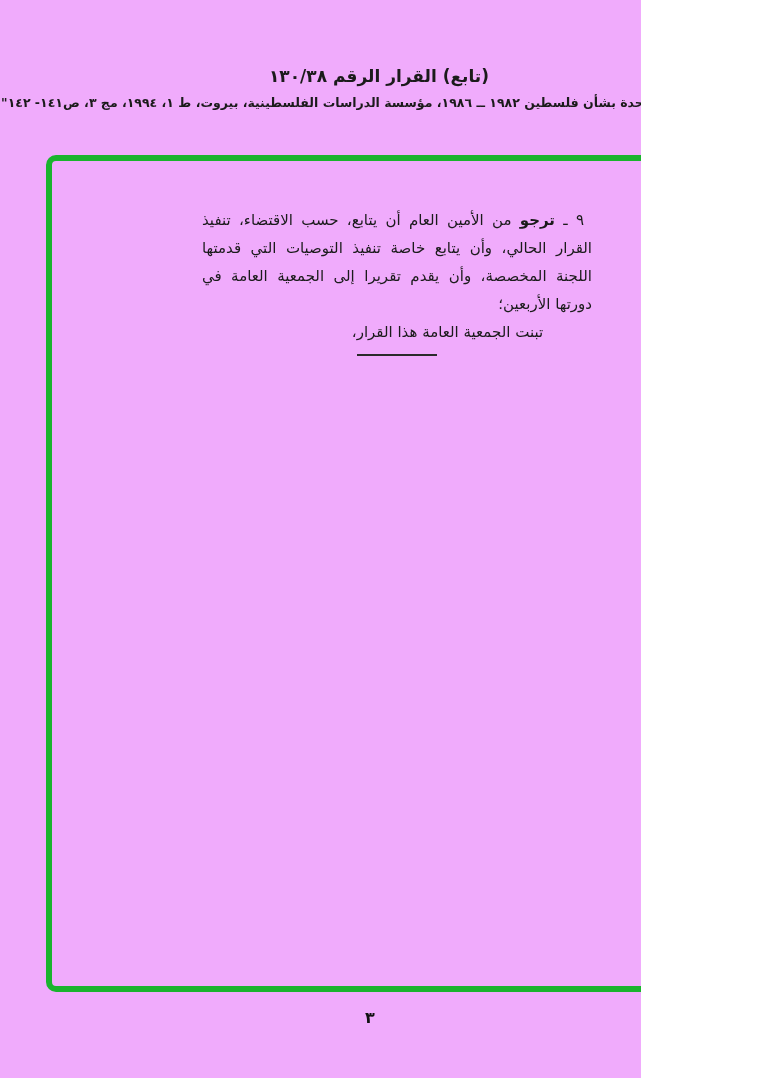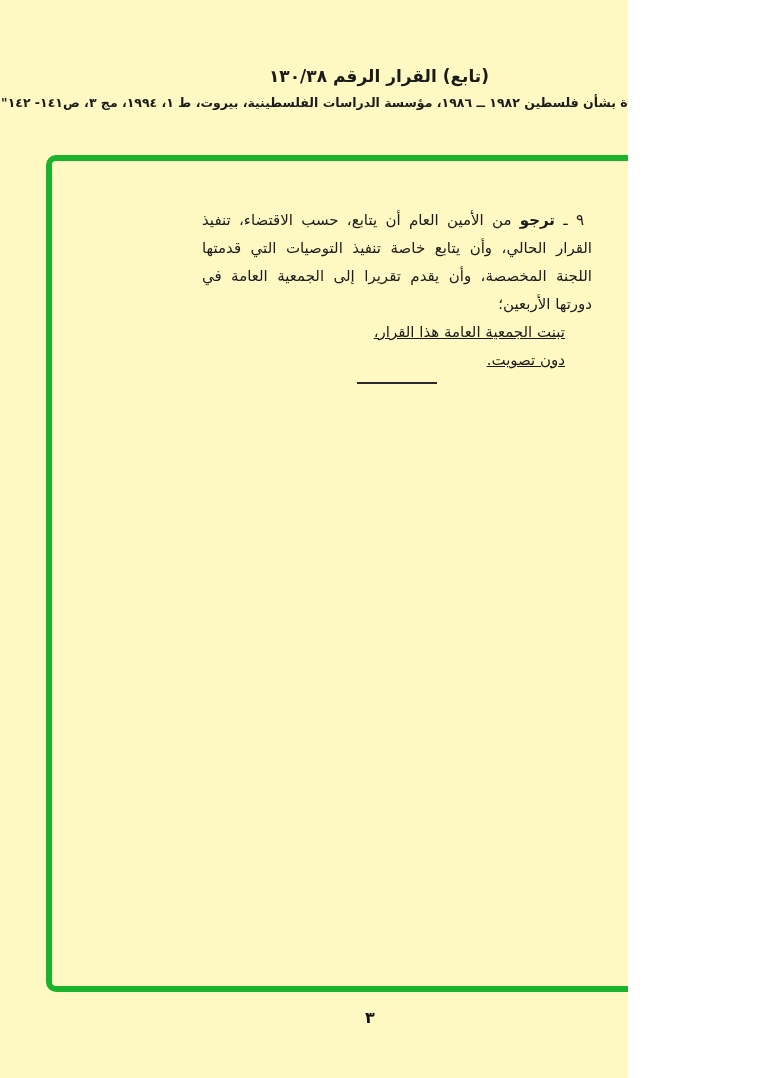--- a/index.html
+++ b/index.html
@@ -5,23 +5,24 @@
   html, body {
     margin: 0;
     padding: 0;
     background: #ffffff;
     font-family: "DejaVu Sans", sans-serif;
   }
   .page {
     position: relative;
     width: 628px;
     height: 1078px;
-    background: #fef9c3;
+    background: #f0abfc;
     overflow: hidden;
     color: #1b1b1b;
+    padding-left: 13px;
   }
   
   .header {
     position: absolute;
     top: 66px;
     left: 0;
     width: 758px;
     text-align: center;
     direction: rtl;
   }
@@ -64,21 +65,21 @@
   .clause {
     margin: 0;
     text-indent: 8px;
   }
   .clause .keyword {
     font-weight: bold;
   }
   .adoption {
     width: 235px;
     margin: 0 27px 0 auto;
-    text-decoration: underline;
+    text-align: center;
   }
   .adoption-line {
     white-space: nowrap;
   }
   .rule {
     width: 80px;
     height: 0;
     border: 0;
     border-top: 2px solid #2a2a2a;
     margin: 8px auto 0 auto;
@@ -107,21 +108,20 @@
 
   <div class="frame" style="border-color: rgb(26, 179, 46);"></div>
 
   <div class="text-block">
 
     <p class="clause"><span>٩ ـ </span><span class="keyword">ترجو</span><span> من الأمين العام أن يتابع، حسب الاقتضاء، تنفيذ القرار الحالي، وأن يتابع خاصة تنفيذ التوصيات التي قدمتها اللجنة المخصصة، وأن يقدم تقريرا إلى الجمعية العامة في دورتها الأربعين؛</span></p>
 
 
     <div class="adoption">
       <div class="adoption-line">تبنت الجمعية العامة هذا القرار،</div>
-      <div class="adoption-line">دون تصويت.</div>
     </div>
 
     <hr class="rule">
 
   </div>
 
   <div class="page-number">٣</div>
 
 </div>
 

